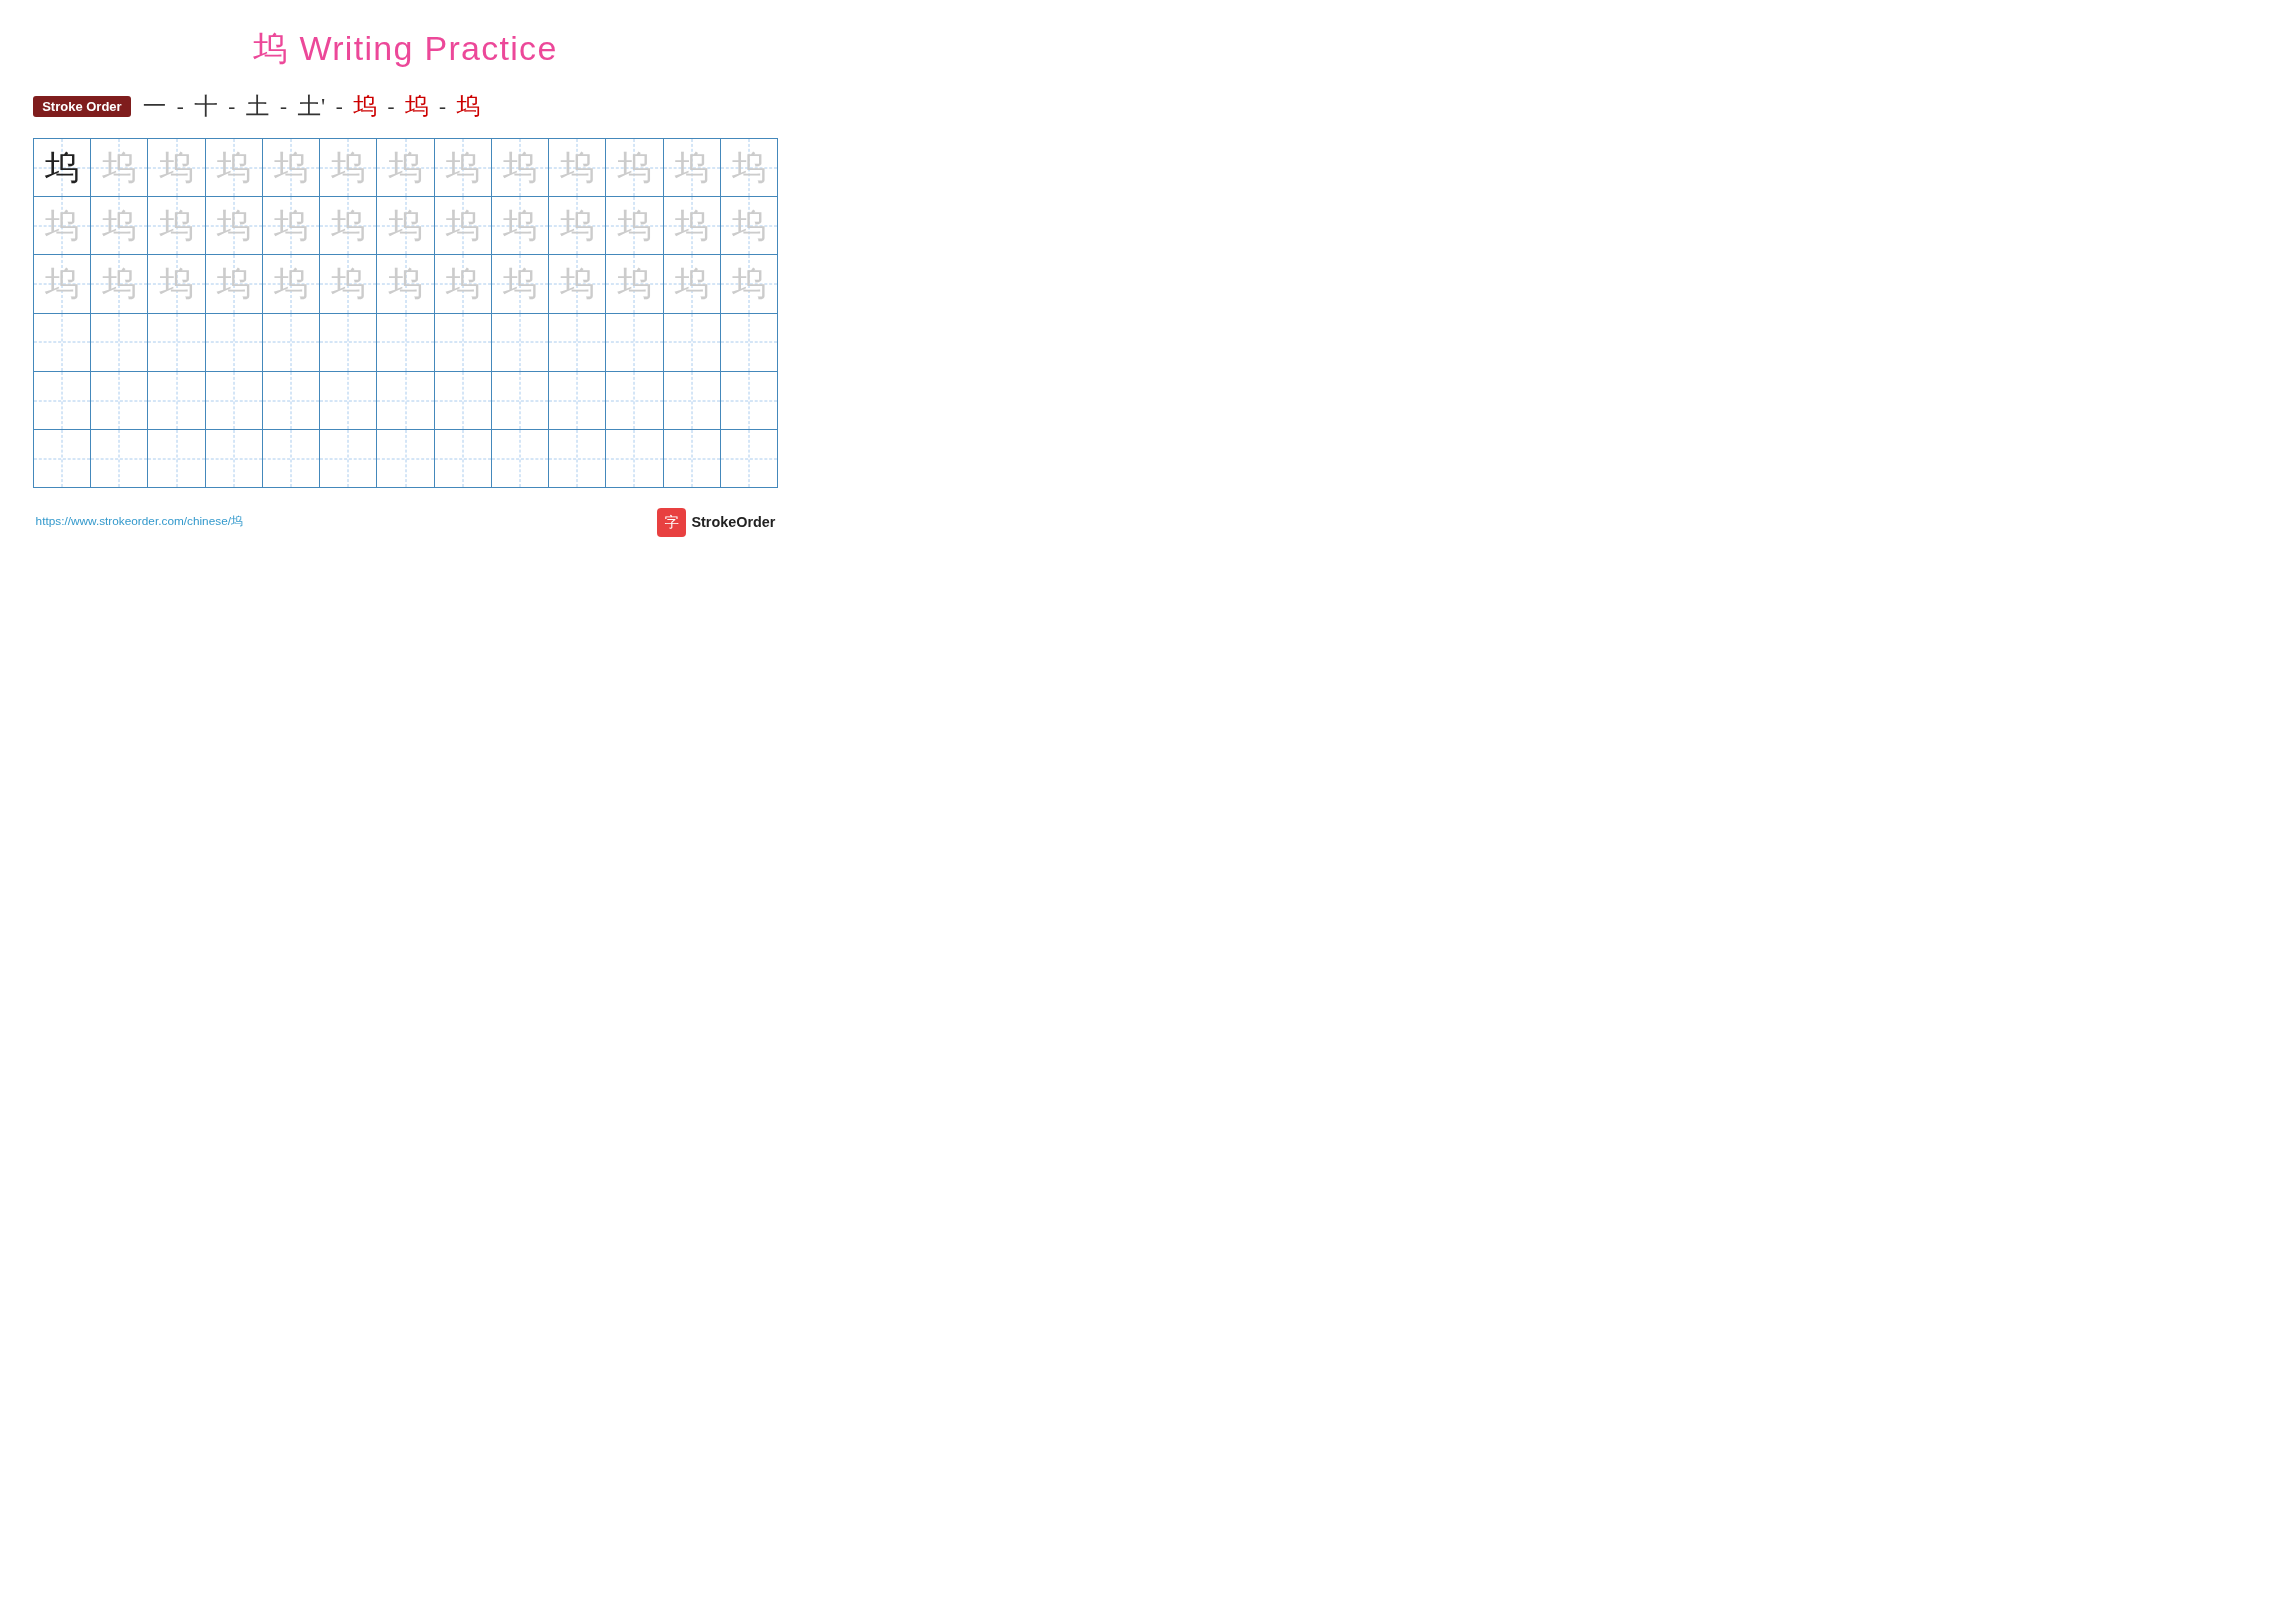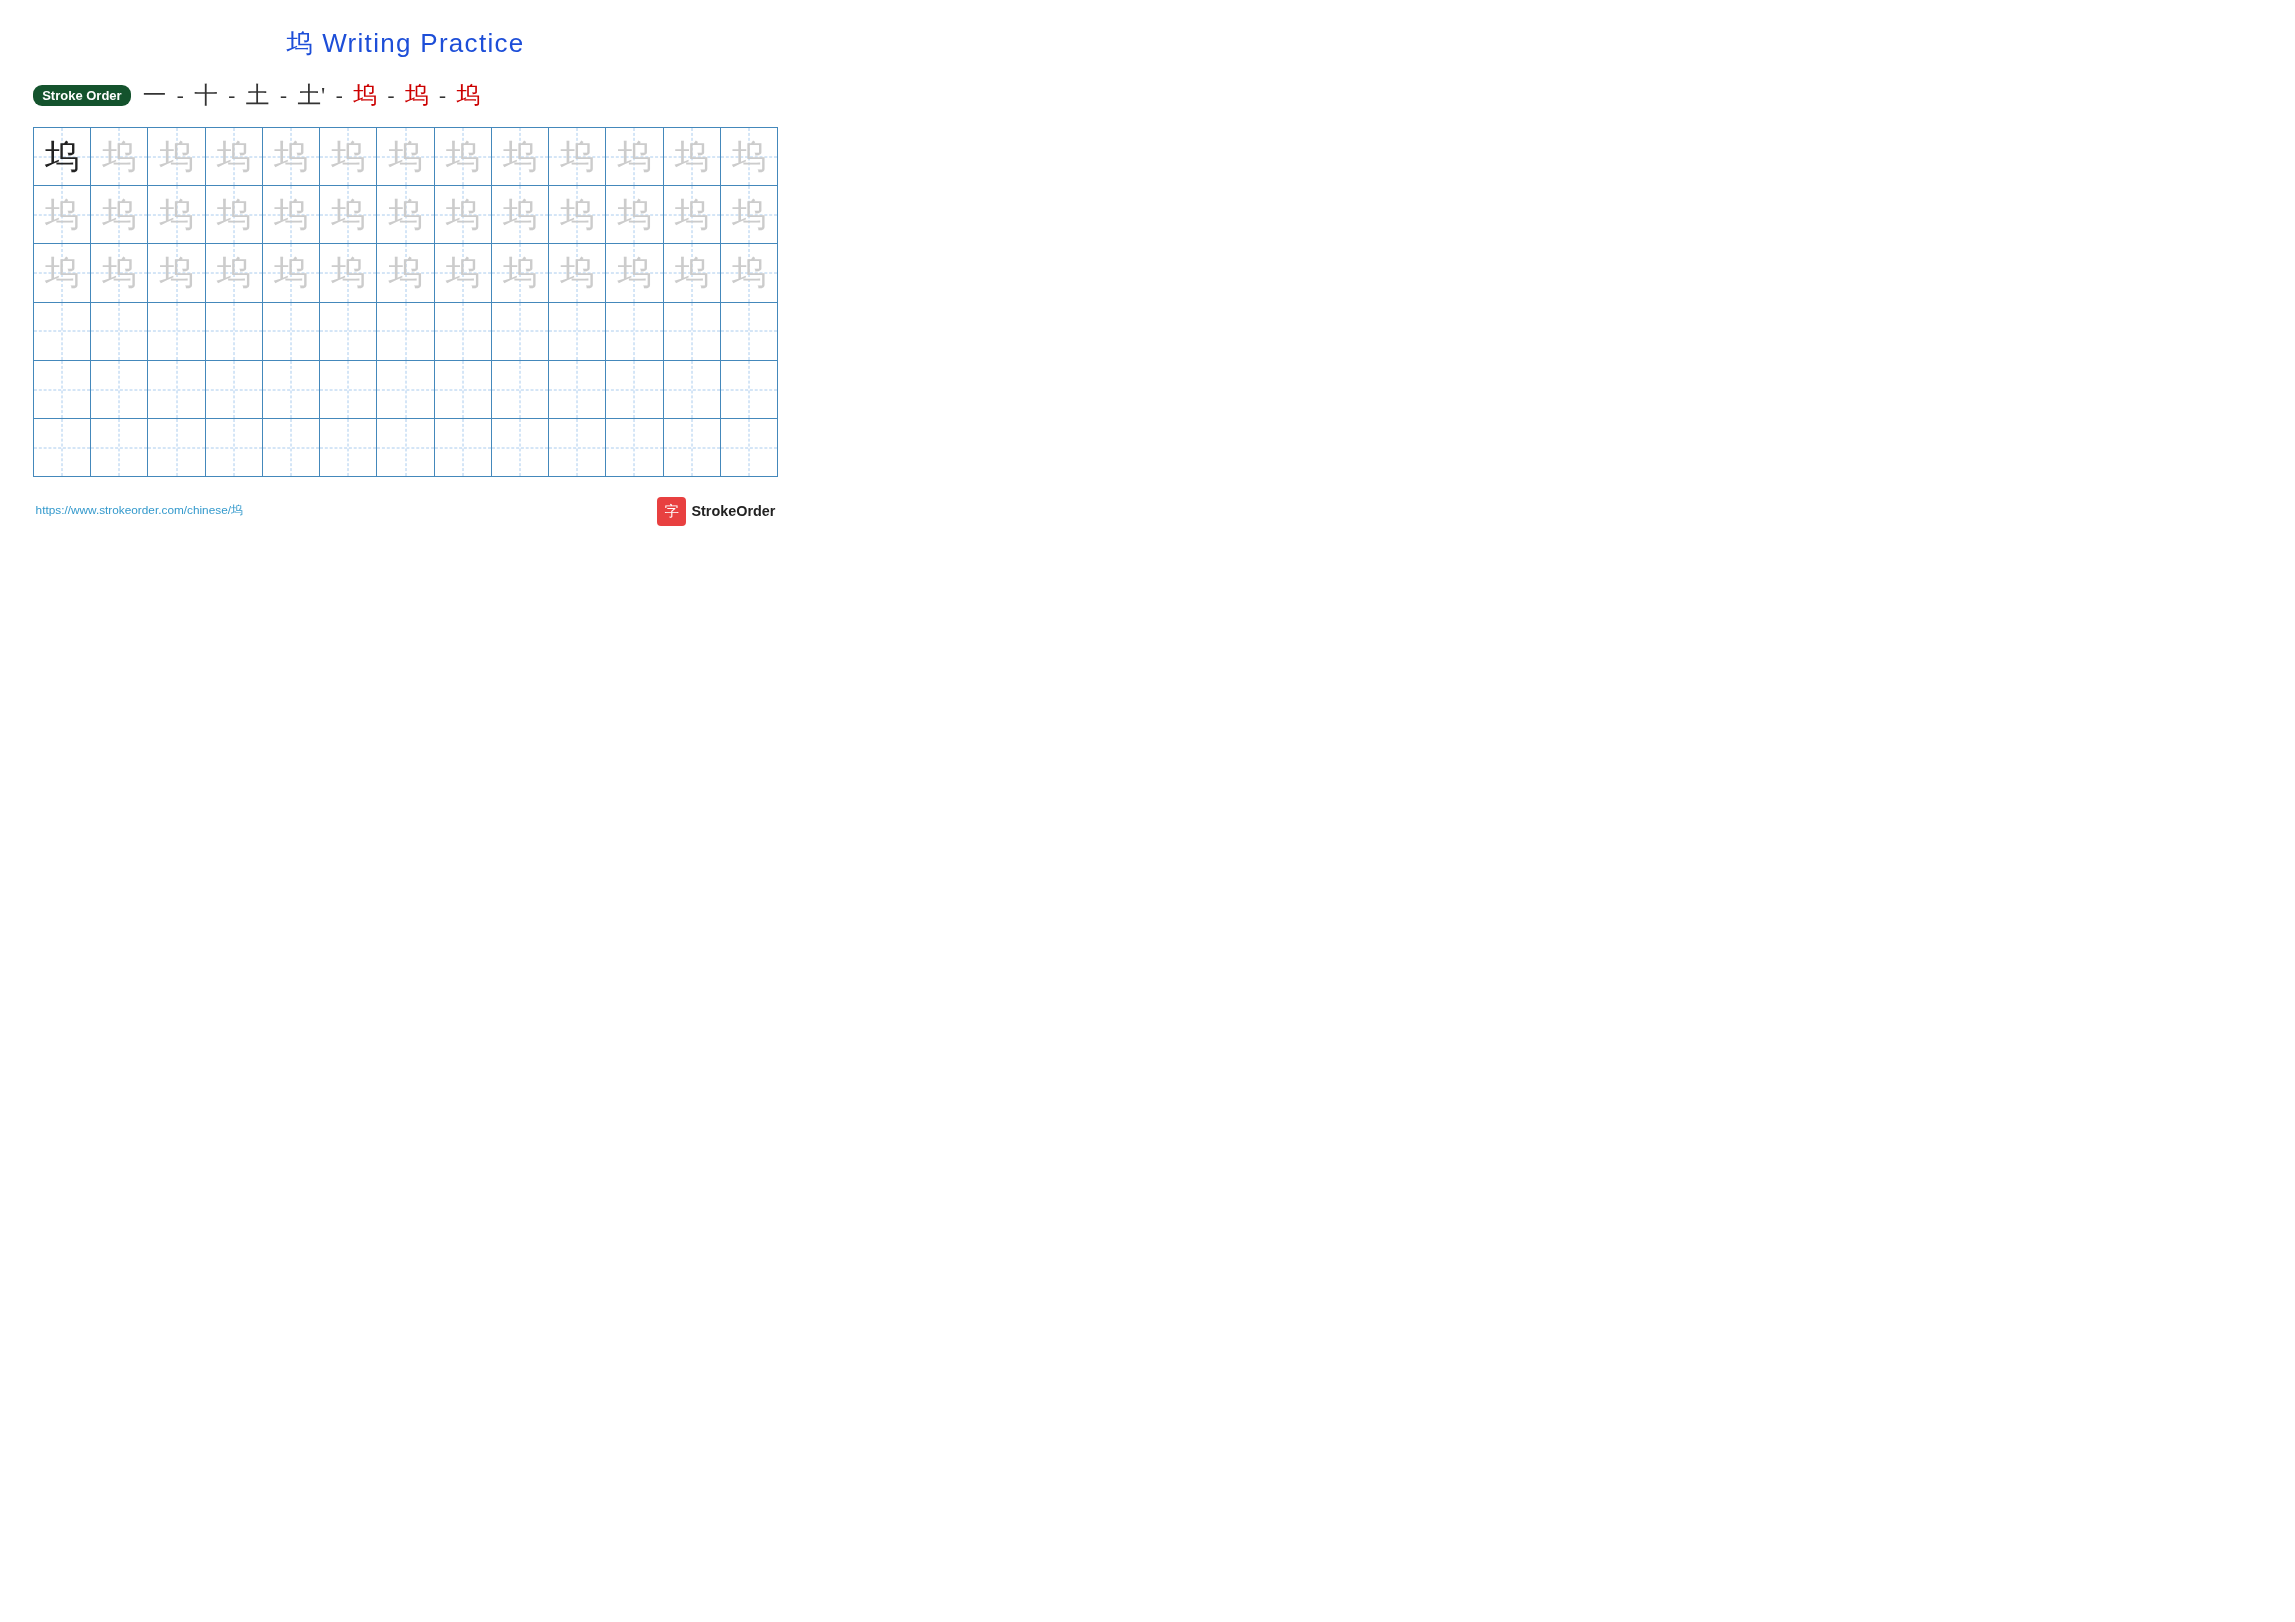--- a/index.html
+++ b/index.html
@@ -7,42 +7,42 @@
     body {
       background: #ffffff;
       font-family: Arial, sans-serif;
       width: 811px;
       min-height: 576px;
       padding: 26px 33px 19.6px 33px;
     }
 
     .page-title {
       text-align: center;
-      font-size: 26px;
+      font-size: 34px;
       font-weight: 500;
-      color: #1d4ed8;
+      color: #ec4899;
       margin-bottom: 18.3px;
       letter-spacing: 1.3px;
     }
 
     .stroke-order-row {
       display: flex;
       align-items: center;
       gap: 11.8px;
       margin-bottom: 15.7px;
       font-size: 25px;
     }
 
     .stroke-order-badge {
-      background: #14532d;
+      background: #7f1d1d;
       color: white;
       font-size: 13px;
       font-weight: bold;
       padding: 3.3px 9.2px;
-      border-radius: 9px;
+      border-radius: 3px;
       white-space: nowrap;
     }
 
     .stroke-sequence {
       display: flex;
       align-items: center;
       gap: 10.5px;
       font-family: serif;
     }
 

